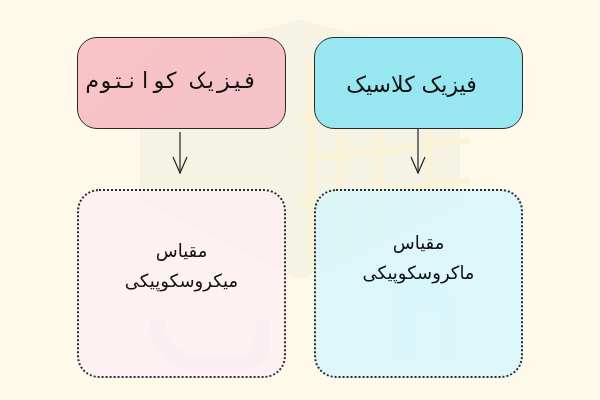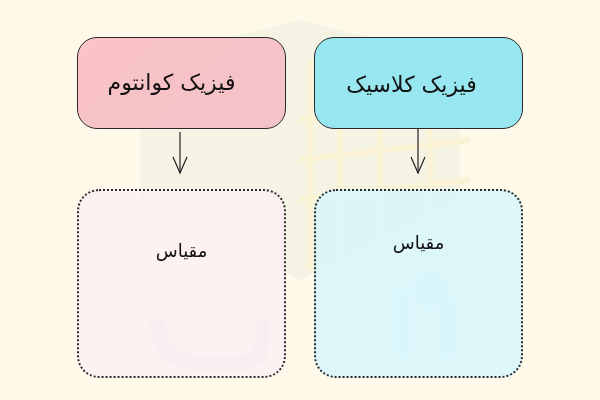--- a/index.html
+++ b/index.html
@@ -36,21 +36,21 @@
       border: 1.5px solid #2a2a2a;
       border-radius: 20px;
       justify-content: center;
       font-size: 22px;
     }
     .top-box span { line-height: 1; }
     .box-quantum {
       left: 77px;
       background: linear-gradient(135deg, #fbc4c6 0%, #f5c2c7 60%, #f4c4ca 100%);
     }
-    .box-quantum span { margin-right: 20px; }
+    .box-quantum span { margin-right: 20px; font-family: Liberation Mono, monospace; }
     .box-classic {
       left: 314px;
       background: #98e6f0;
     }
     .box-classic span { margin-right: 14px; margin-top: 4px; }
     .bottom-box {
       top: 189px;
       height: 189px;
       width: 209px;
       border: 2px dotted #2a2a2a;
@@ -112,17 +112,19 @@
   <polyline points="3,28 10,44 17,28" fill="none" stroke="#222" stroke-width="1.2"></polyline>
 </svg>
 
 <svg class="arrow" style="left:408px; top:129px;" width="20" height="46" viewBox="0 0 20 46">
   <line x1="10" y1="0" x2="10" y2="44" stroke="#222" stroke-width="1.2"></line>
   <polyline points="3,28 10,44 17,28" fill="none" stroke="#222" stroke-width="1.2"></polyline>
 </svg>
 
 <div class="box bottom-box box-micro">
   <span>مقیاس</span>
+  <span>میکروسکوپیکی</span>
 </div>
 
 <div class="box bottom-box box-macro">
   <span>مقیاس</span>
+  <span>ماکروسکوپیکی</span>
 </div>
 
 </body></html>

